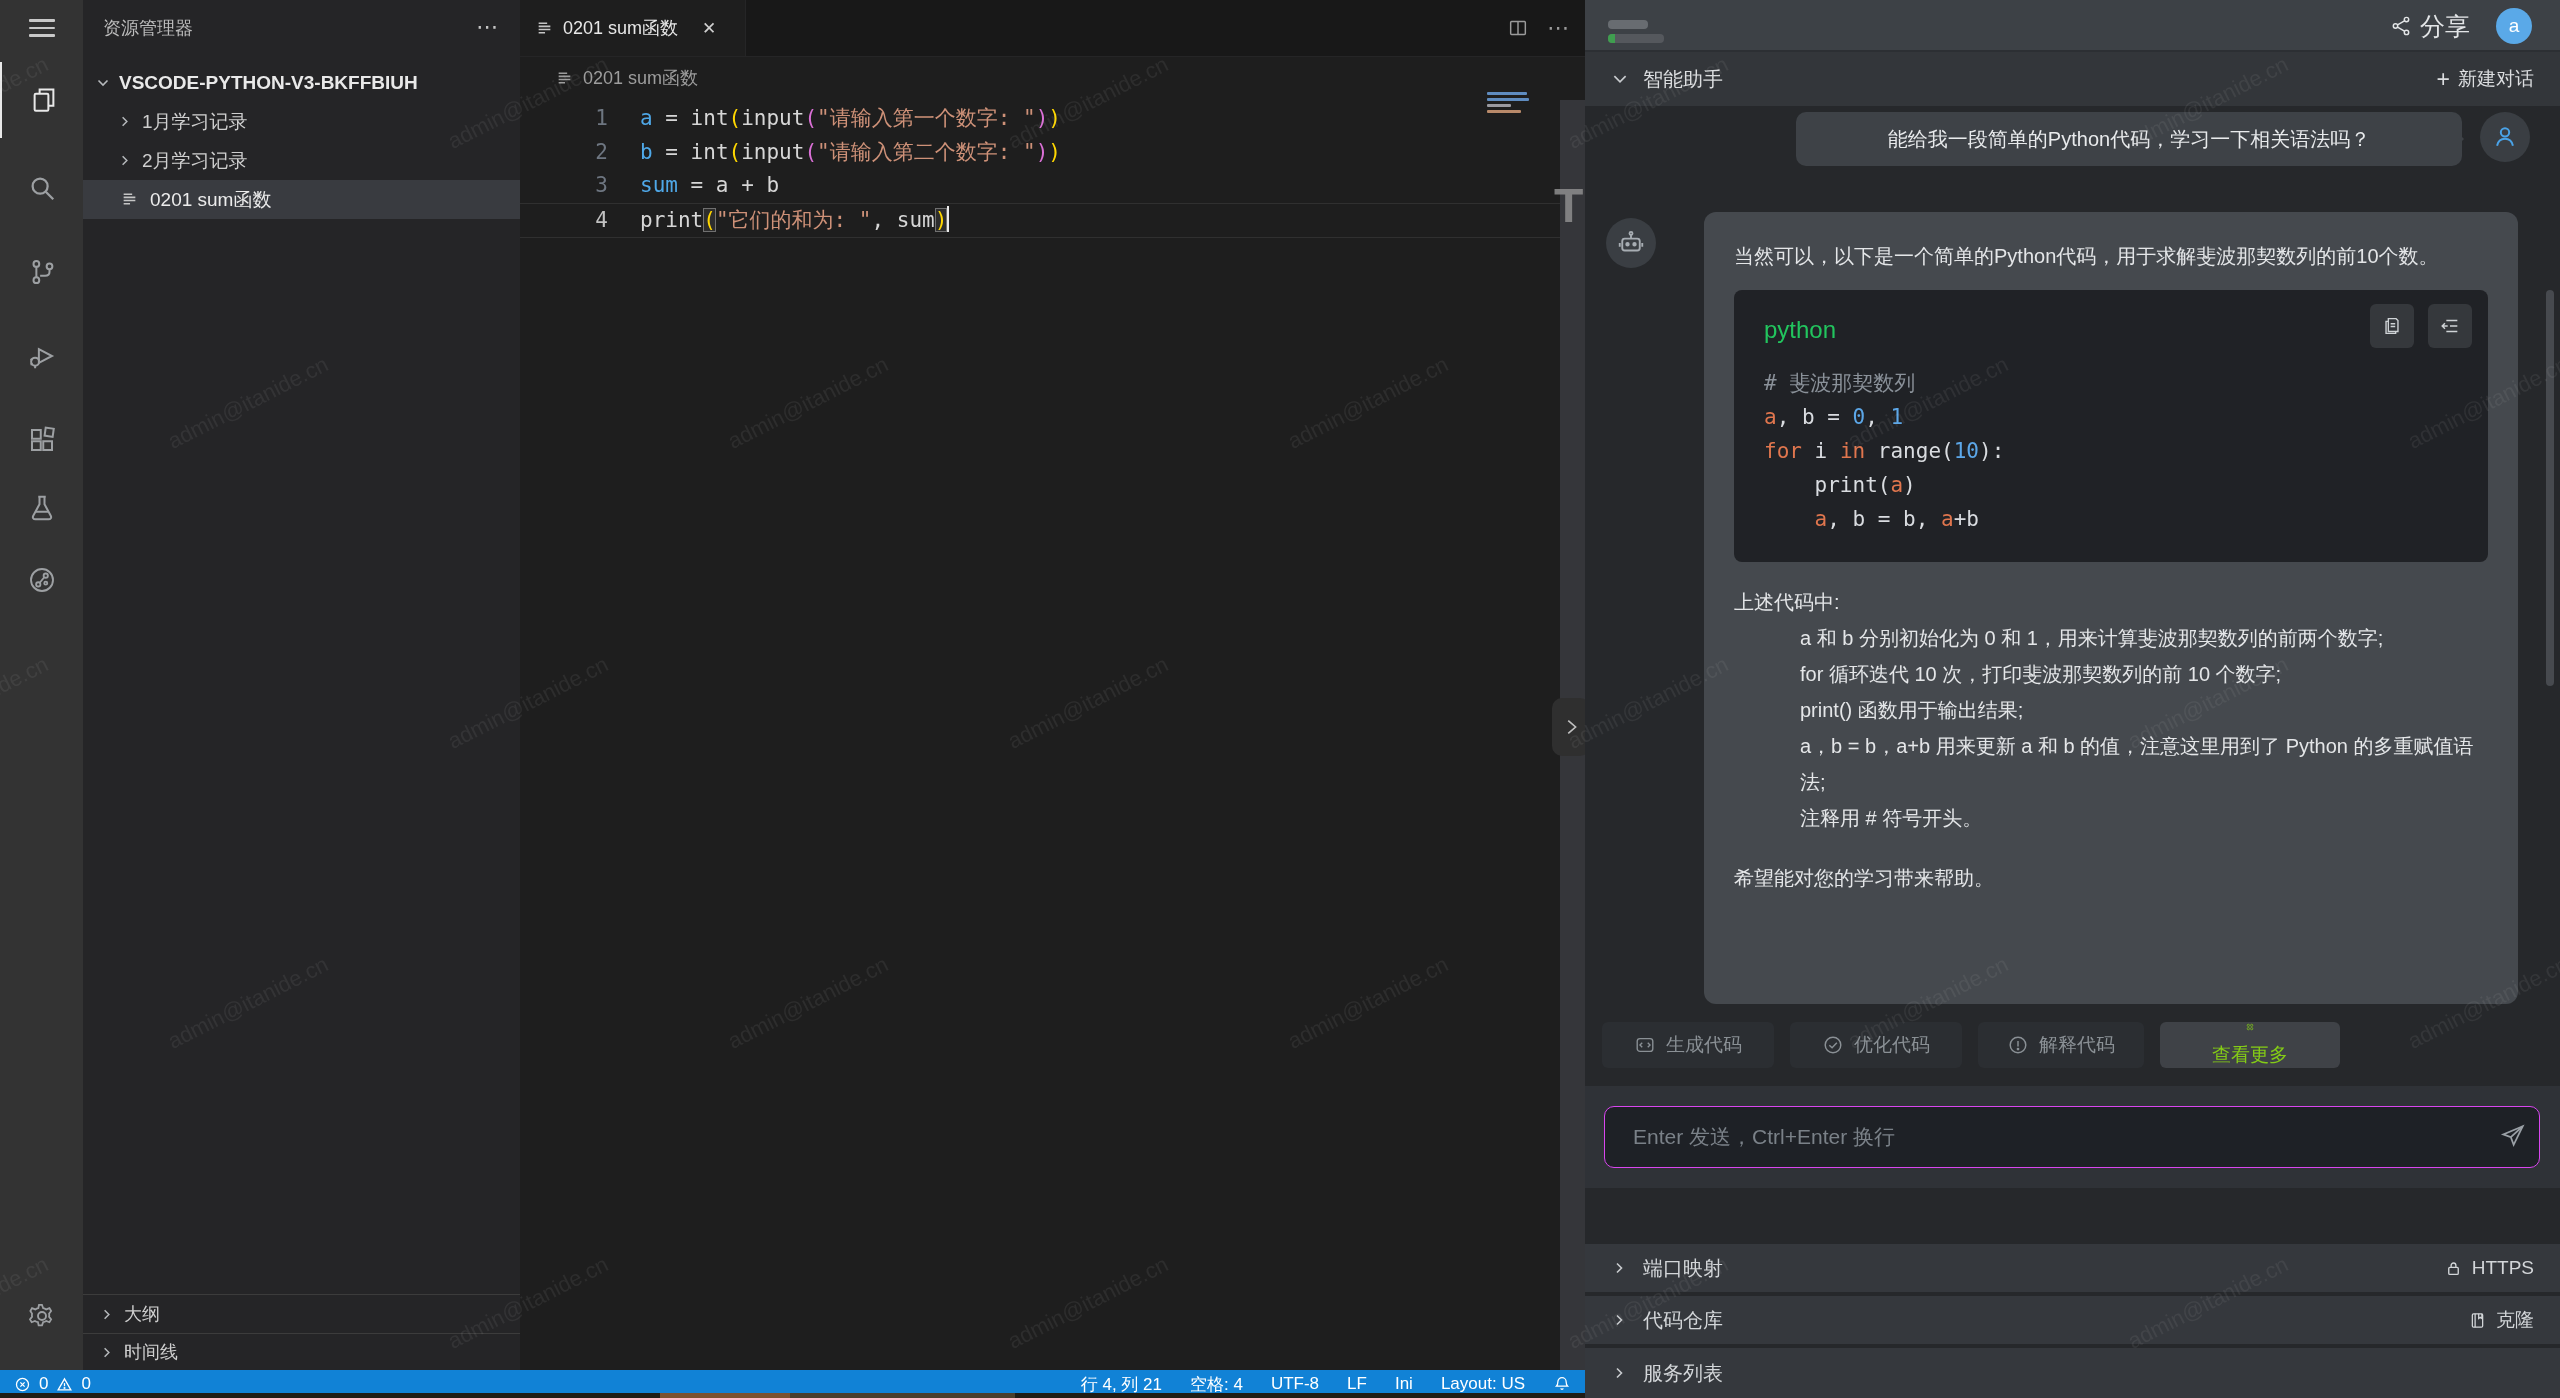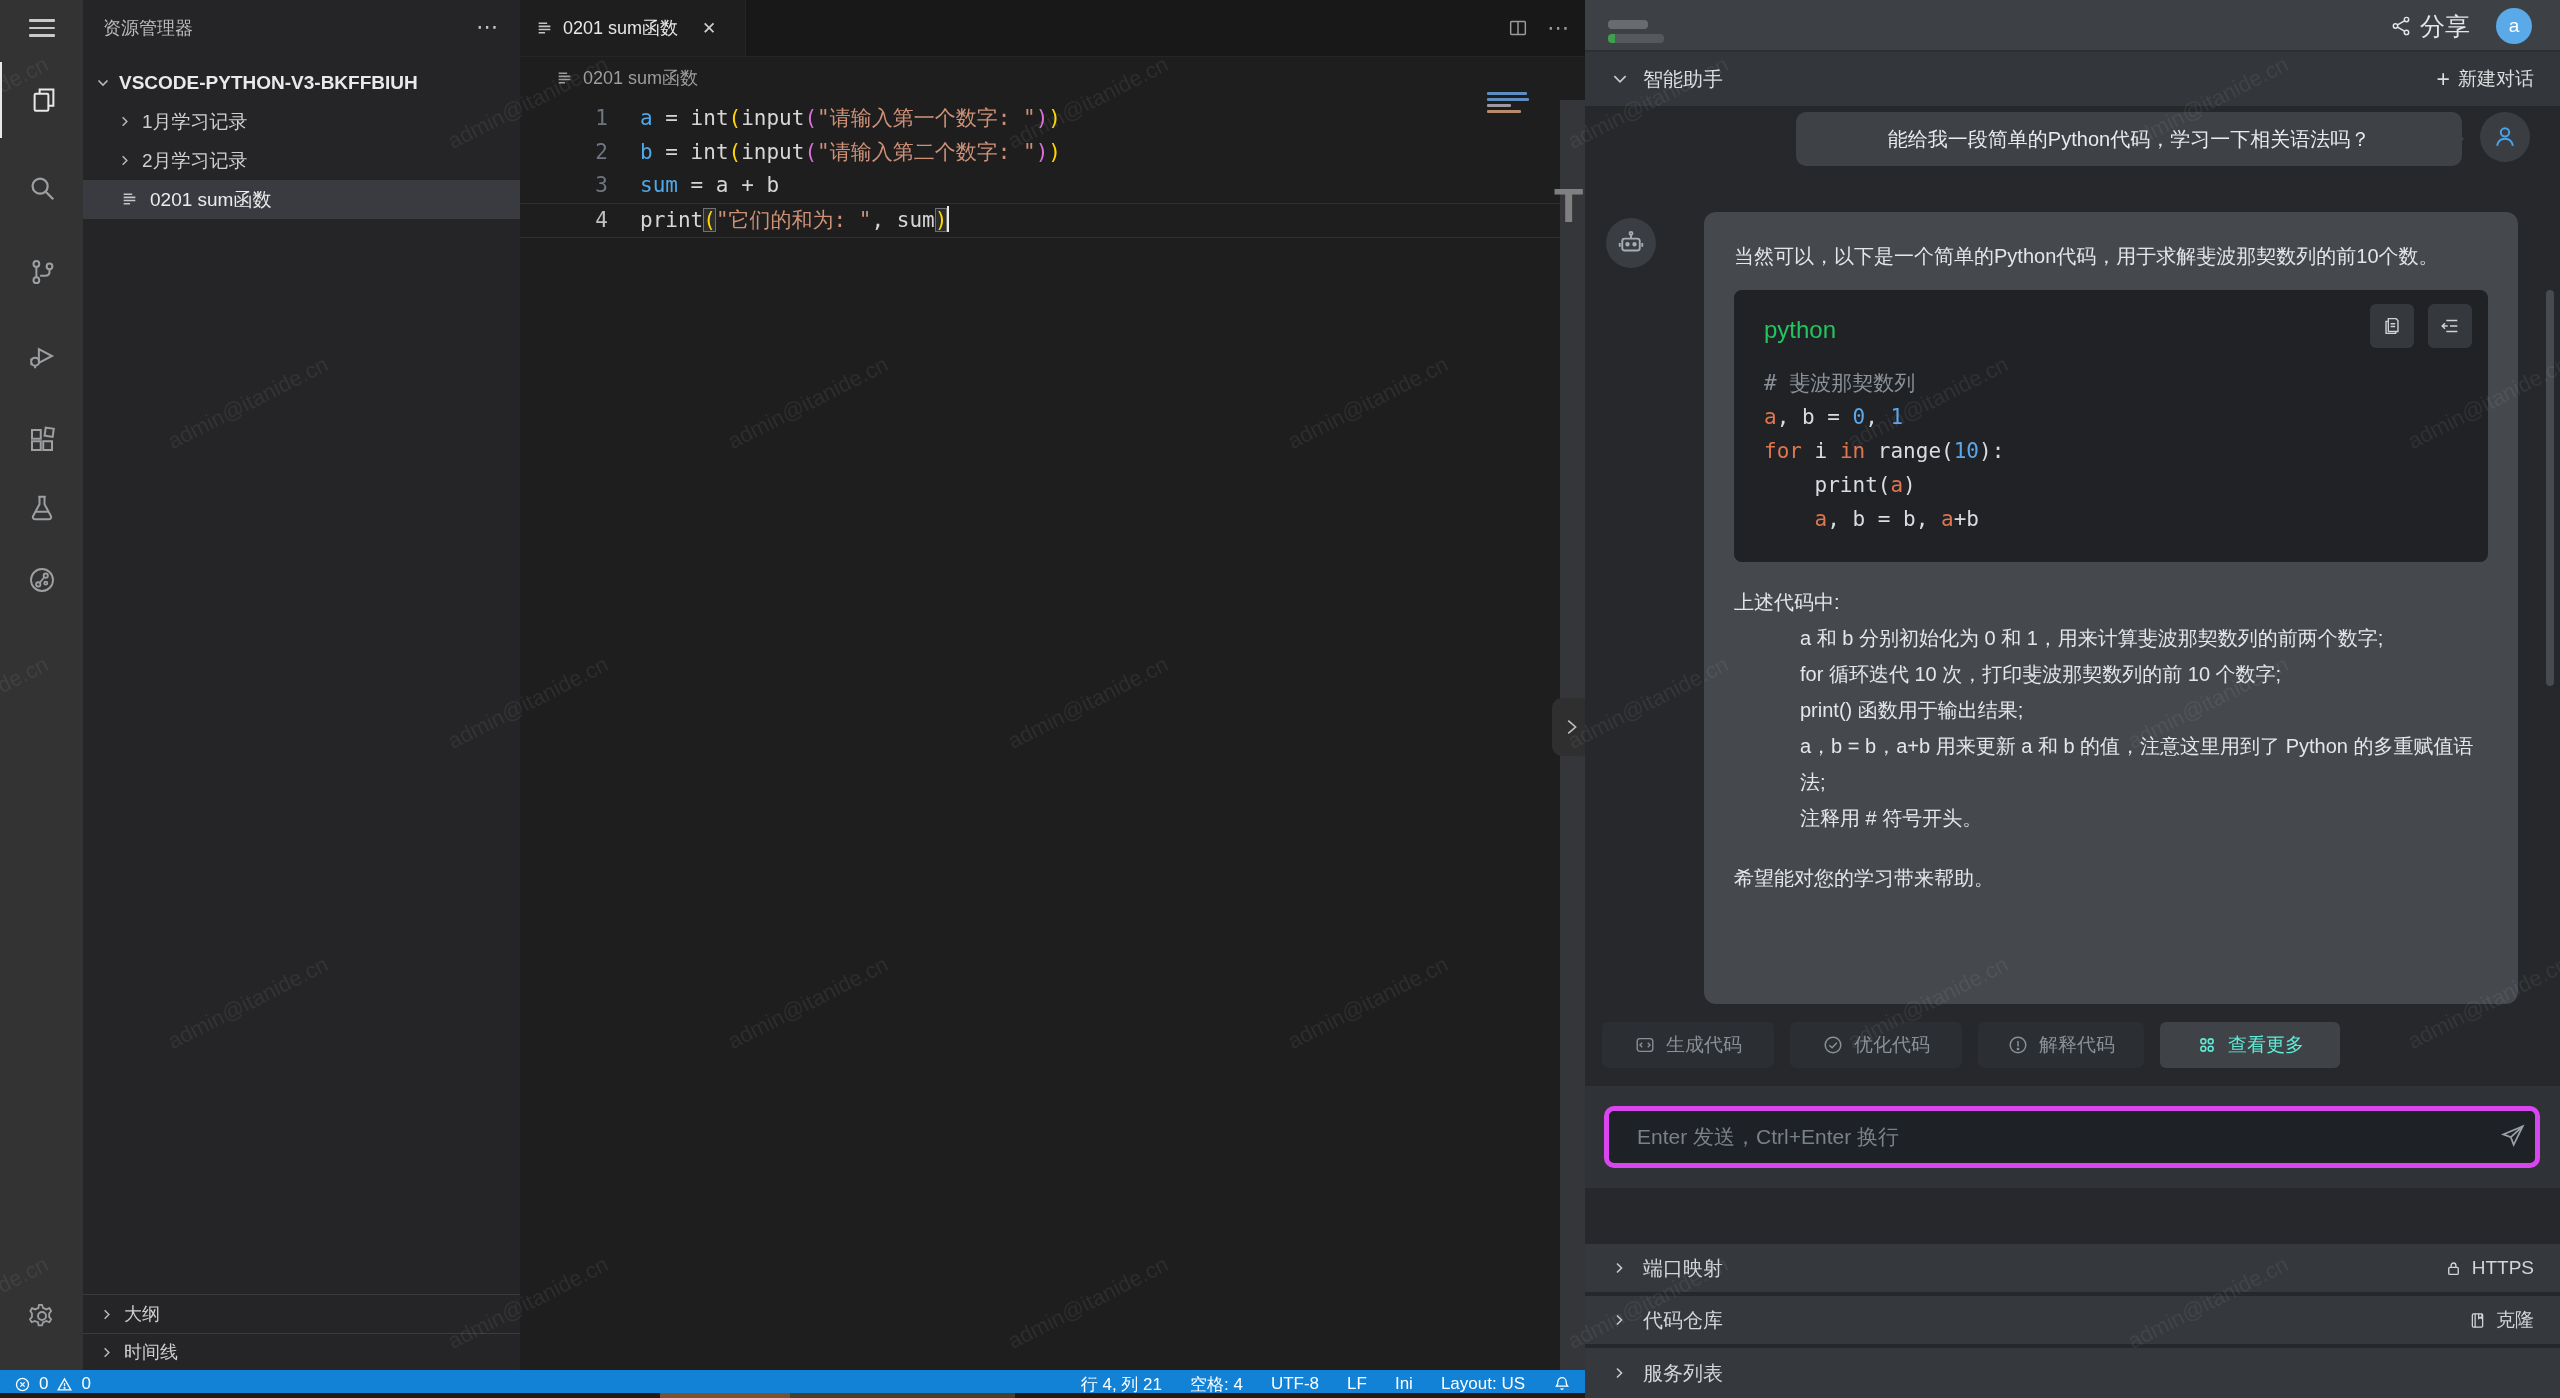--- a/index.html
+++ b/index.html
@@ -72,23 +72,23 @@
   .cb-btn{position:absolute;top:14px;width:44px;height:44px;background:#35383c;border-radius:6px;display:flex;align-items:center;justify-content:center;color:#cfd3d6;}
   .cb-btn.copy{right:74px;} .cb-btn.insert{right:16px;}
   .cb-code{margin-top:14px;font-family:"DejaVu Sans Mono",monospace;font-size:21px;line-height:34px;white-space:pre;}
   .tk-o{color:#e0764e;} .tk-w{color:#d9dce0;} .tk-n{color:#5ca7e8;} .tk-cm{color:#8a9199;}
   .exp-title{margin-top:22px;}
   .bullets{margin-left:66px;}
   .closing{margin-top:24px;}
   .chat-scroll{position:absolute;left:961px;top:184px;width:8px;height:396px;background:#474a4f;border-radius:4px;}
   .actions{position:absolute;left:0;top:1022px;width:975px;height:46px;}
   .act-btn{position:absolute;top:0;height:46px;border-radius:6px;background:#2b2e32;color:#8a9095;font-size:19px;display:flex;align-items:center;justify-content:center;gap:10px;box-sizing:border-box;}
-  .act-btn.hl{background:#3f4247;color:#5eead4;}
+  .act-btn.hl{background:#3f4247;color:#84cc16;flex-direction:column;}
   .input-area{position:absolute;left:0;top:1086px;width:975px;height:102px;background:#2f3237;}
-  .chat-input{position:absolute;left:19px;top:20px;width:936px;height:62px;background:#1e2126;border:5px solid #d946ef;border-radius:10px;box-sizing:border-box;color:#d8dadc;font-size:21px;padding:0 70px 0 28px;outline:none;font-family:"Liberation Sans","DejaVu Sans",sans-serif;}
+  .chat-input{position:absolute;left:19px;top:20px;width:936px;height:62px;background:#1e2126;border:1px solid #d946ef;border-radius:10px;box-sizing:border-box;color:#d8dadc;font-size:21px;padding:0 70px 0 28px;outline:none;font-family:"Liberation Sans","DejaVu Sans",sans-serif;}
   .chat-input::placeholder{color:#7a8188;}
   .send-ic{position:absolute;right:34px;top:37px;color:#9aa0a6;}
   .sections{position:absolute;left:0;top:1188px;width:975px;height:210px;}
   .sec-row{position:absolute;left:0;width:975px;height:48px;background:#35383d;display:flex;align-items:center;padding:0 26px;box-sizing:border-box;color:#d3d6d9;font-size:20px;gap:16px;}
   .sec-badge{margin-left:auto;display:flex;align-items:center;gap:9px;font-size:19px;color:#d3d6d9;}
   
   .wm{position:absolute;color:rgba(205,205,205,0.09);font-size:22px;transform:rotate(-27deg);white-space:nowrap;pointer-events:none;z-index:50;}
 </style>
 </head>
 <body>

